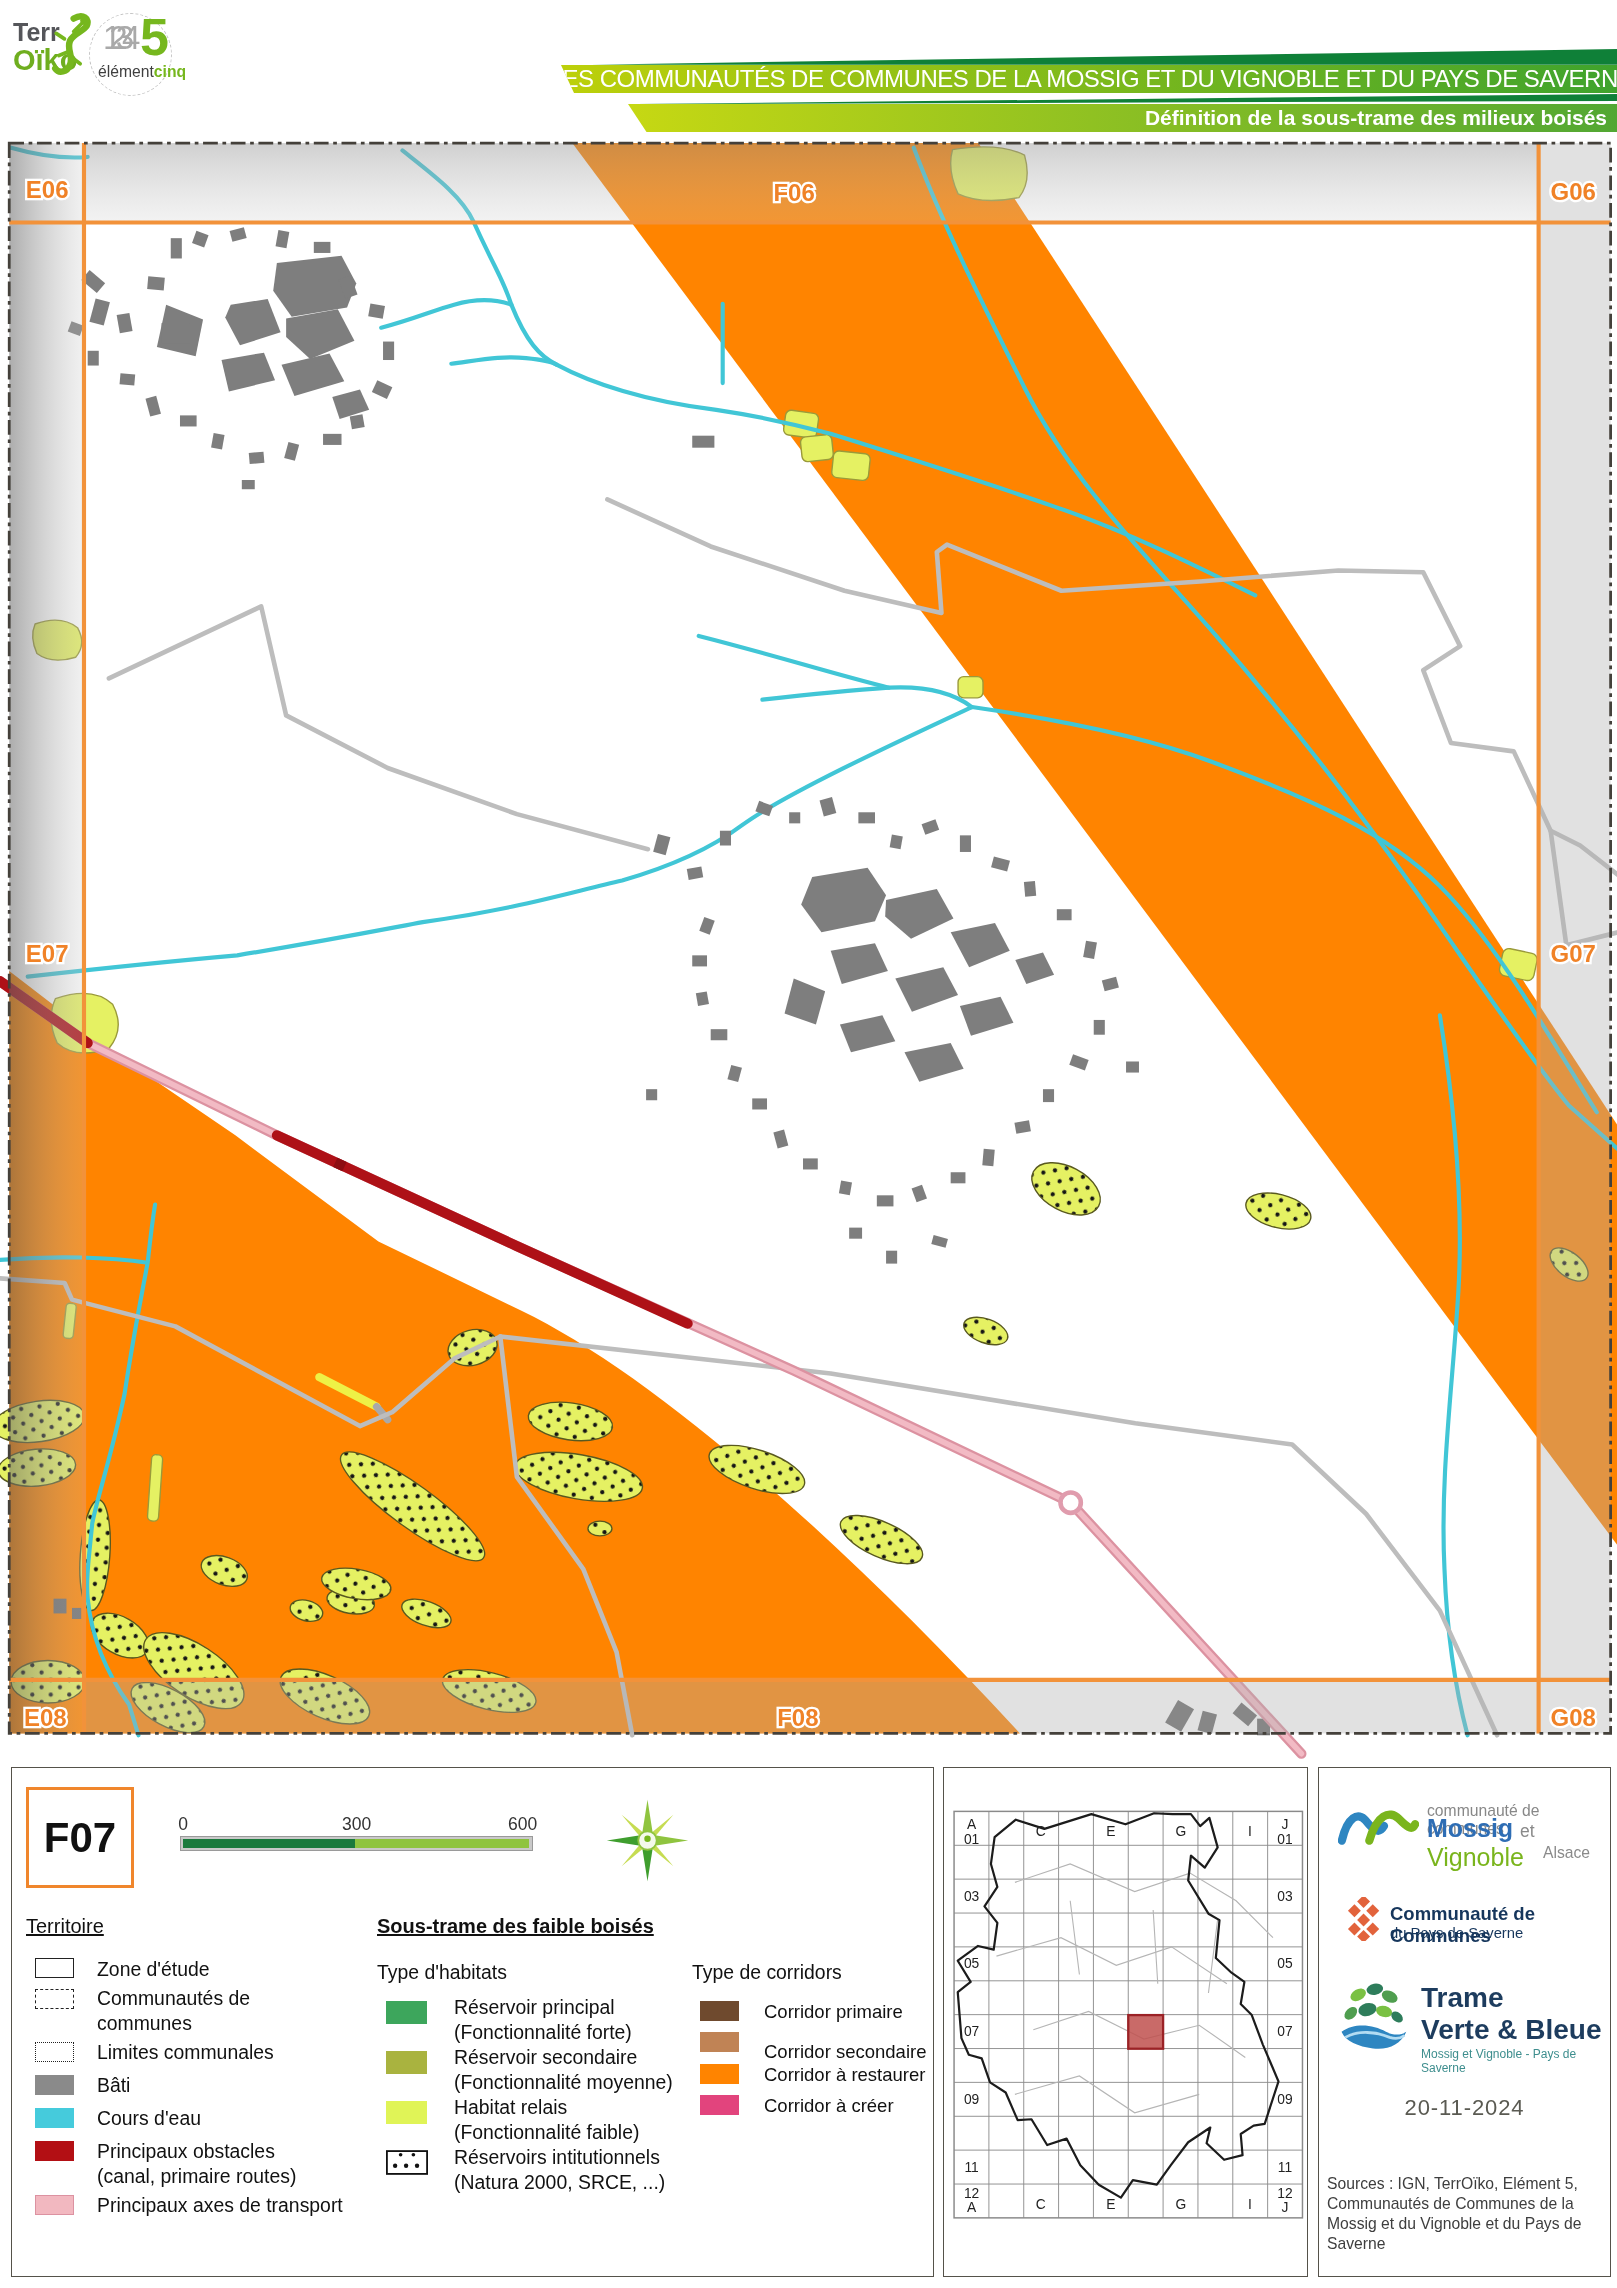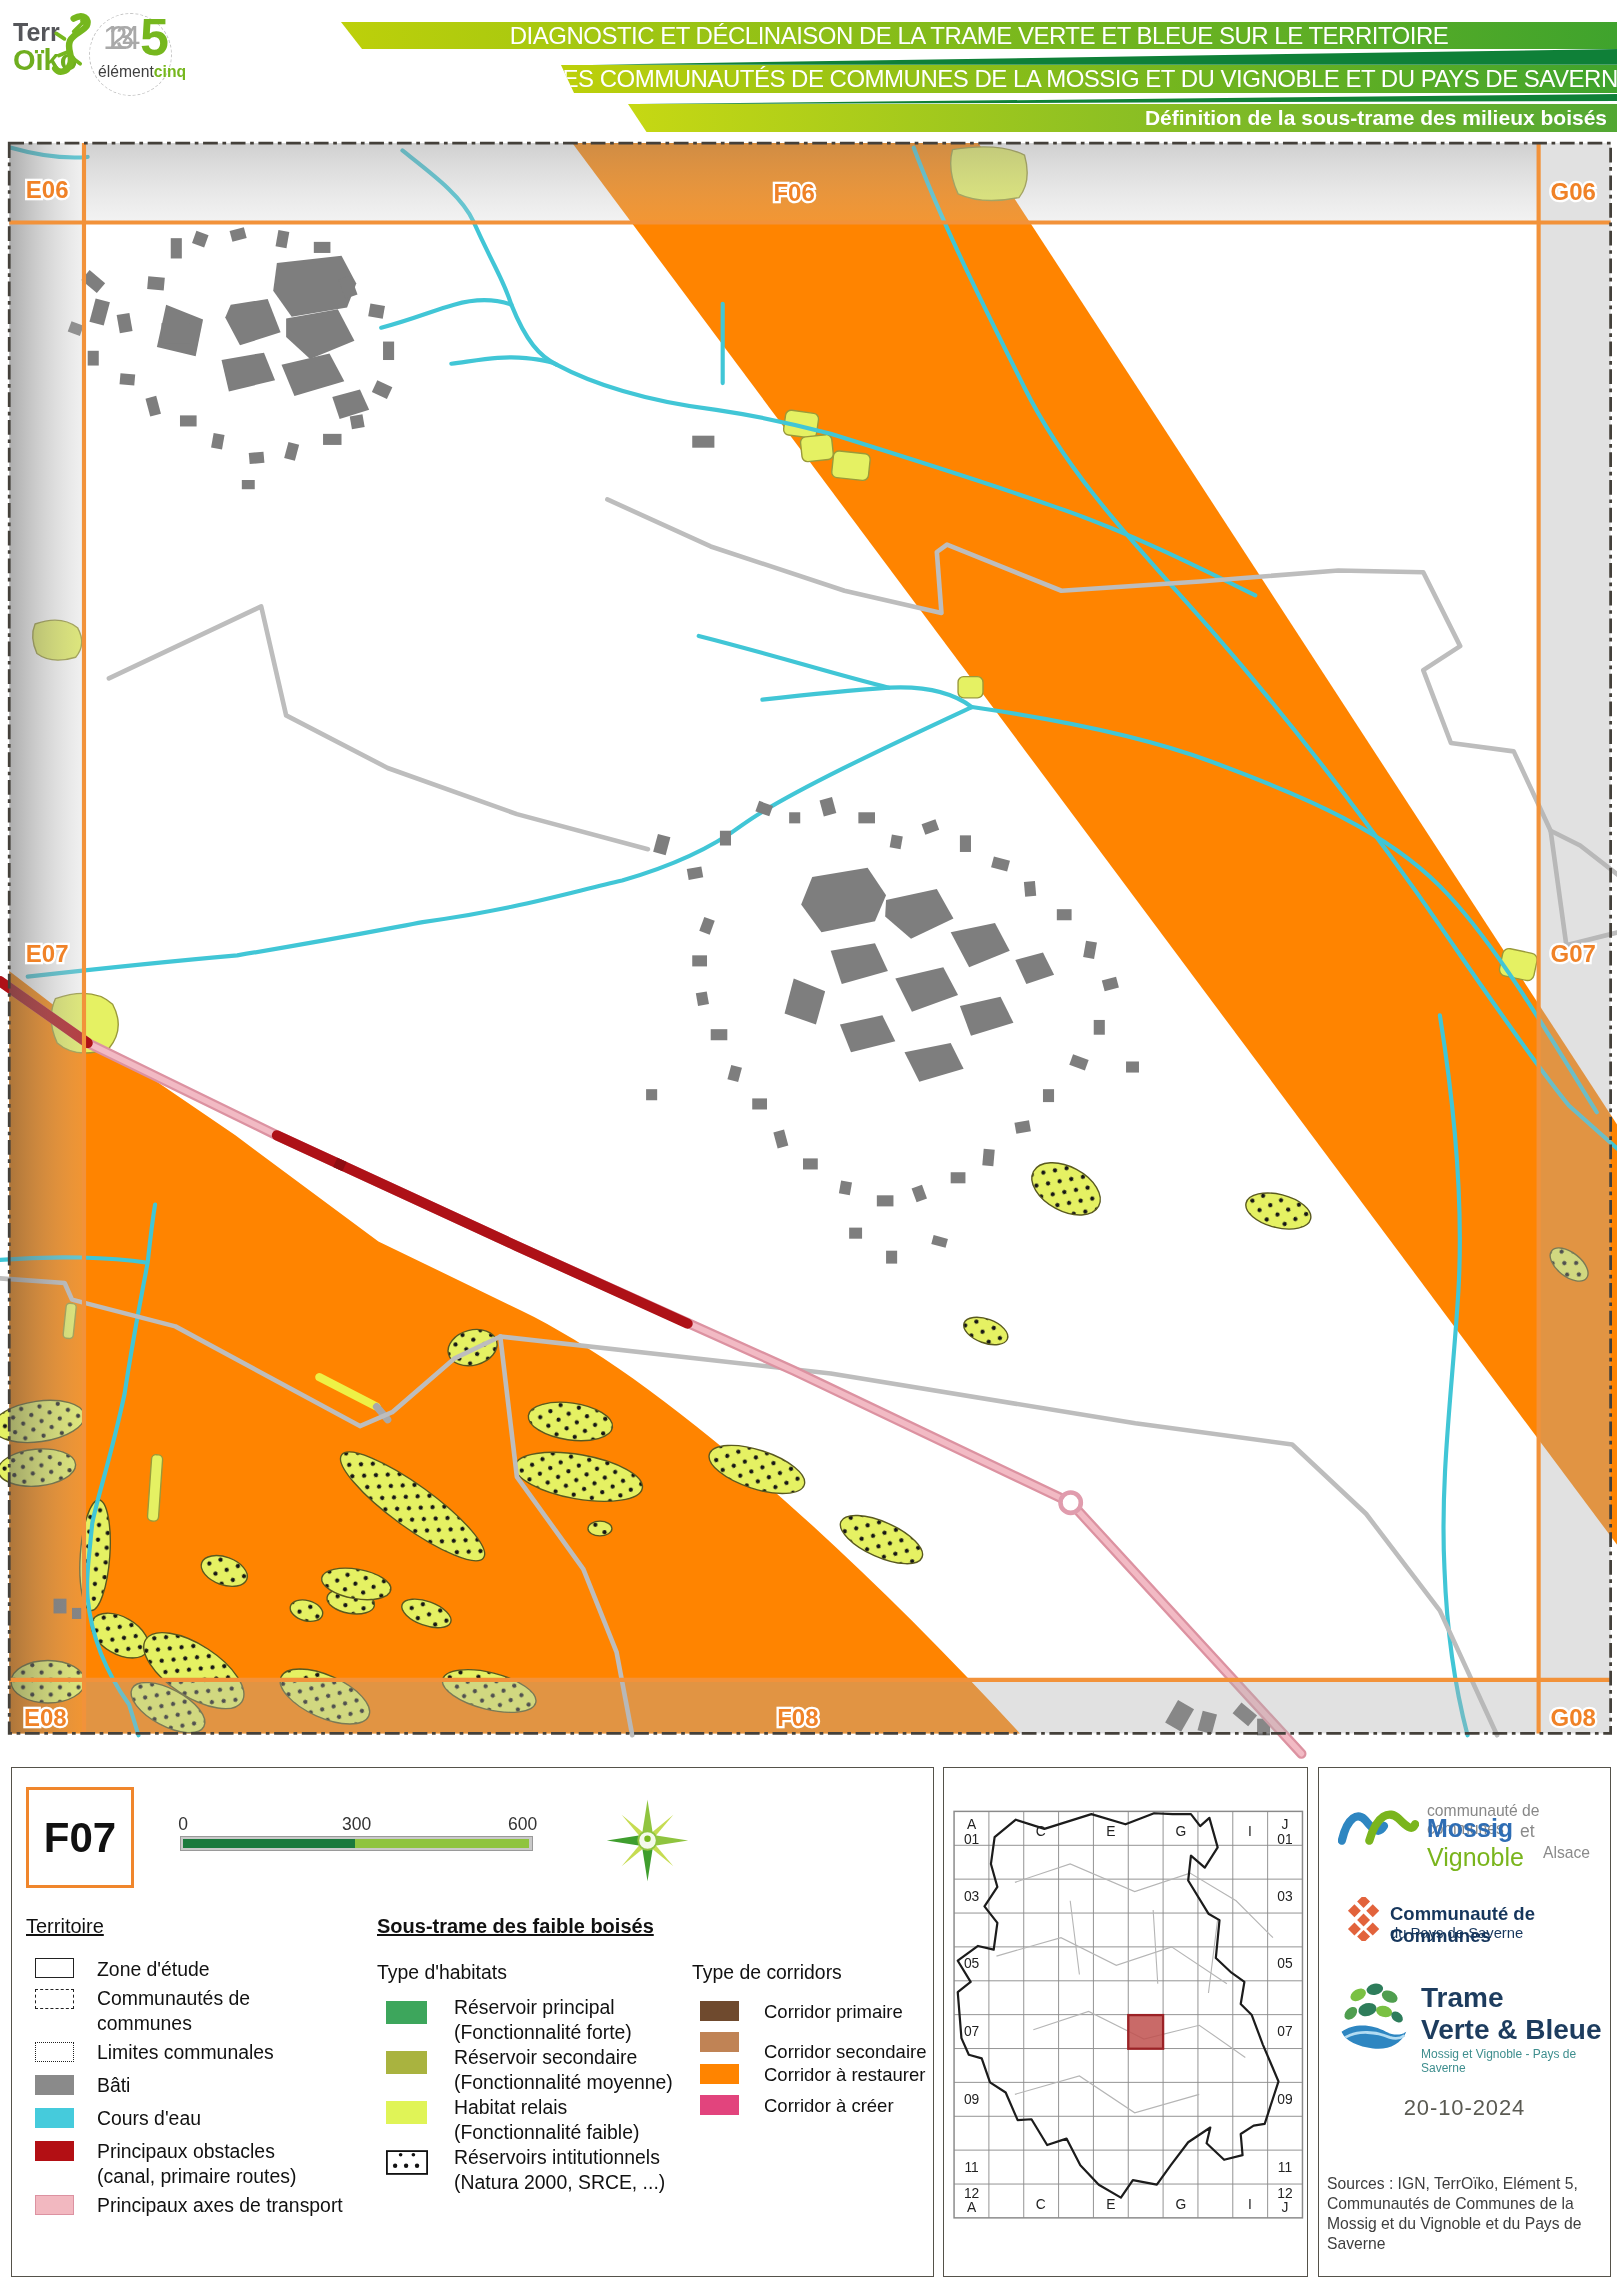--- a/index.html
+++ b/index.html
@@ -275,21 +275,20 @@
   <div class="abs terr2">Oïko</div>
   <svg class="abs" style="left:46px;top:11px;" width="48" height="65" viewBox="0 0 52 70">
     <path d="M30,8 C40,2 48,8 44,16 C40,22 30,24 26,32 C22,42 30,48 26,58 C23,66 14,68 10,62" fill="none" stroke="#76b71e" stroke-width="7" stroke-linecap="round"></path>
     <circle cx="42" cy="10" r="5" fill="#76b71e"></circle>
     <path d="M20,30 l-9,-6 M24,44 l-10,4 M30,22 l9,-9 M28,50 l9,7" stroke="#76b71e" stroke-width="4" stroke-linecap="round"></path>
   </svg>
   <div class="abs elq"></div>
   <div class="abs elq-digits">1234</div>
   <div class="abs elq-five">5</div>
   <div class="abs elq-name"><span>élément</span><b>cinq</b></div>
-  <div class="bar bar1">DIAGNOSTIC ET DÉCLINAISON DE LA TRAME VERTE ET BLEUE SUR LE TERRITOIRE</div>
   <div class="abs wedge1"></div>
   <div class="bar bar2">DES COMMUNAUTÉS DE COMMUNES DE LA MOSSIG ET DU VIGNOBLE ET DU PAYS DE SAVERNE</div>
   <div class="abs wedge2"></div>
   <div class="bar bar3">Définition de la sous-trame des milieux boisés</div>
 </div>
 
 <div class="lbox" style="left:11px;top:1767px;width:923px;height:510px;"></div>
 <div class="abs f07box">F07</div>
 
 <div class="abs" style="left:180px;top:1814px;width:351px;height:39px;">
@@ -459,15 +458,15 @@
   <ellipse cx="34" cy="32" rx="10" ry="7" transform="rotate(-15 34 32)" fill="#2e7d5b"></ellipse>
   <ellipse cx="52" cy="34" rx="9" ry="6" transform="rotate(15 52 34)" fill="#7ac143"></ellipse>
   <ellipse cx="66" cy="40" rx="7" ry="5" transform="rotate(40 66 40)" fill="#2e7d5b"></ellipse>
   <path d="M6,56 C20,46 40,48 54,56 C62,60 70,60 76,56 C70,70 56,76 40,74 C24,72 10,66 6,56 z" fill="#2e86c1"></path>
   <path d="M10,62 C24,54 44,56 58,62 C64,64 70,63 74,60" fill="none" stroke="#b3dcf2" stroke-width="3"></path>
 </svg>
 <div class="abs credit-navy" style="left:1421px;top:1982px;font-size:28px;color:#1d3c5e;">Trame</div>
 <div class="abs credit-navy" style="left:1421px;top:2014px;font-size:28px;color:#1d3c5e;">Verte &amp; Bleue</div>
 <div class="abs" style="left:1421px;top:2047px;font-size:12px;color:#3e8e8e;">Mossig et Vignoble - Pays de Saverne</div>
 
-<div class="abs datebox">20-10-2024</div>
+<div class="abs datebox">20-11-2024</div>
 <div class="abs srcs">Sources : IGN, TerrOïko, Elément 5, Communautés de Communes de la Mossig et du Vignoble et du Pays de Saverne</div>
 
 
 </body></html>

